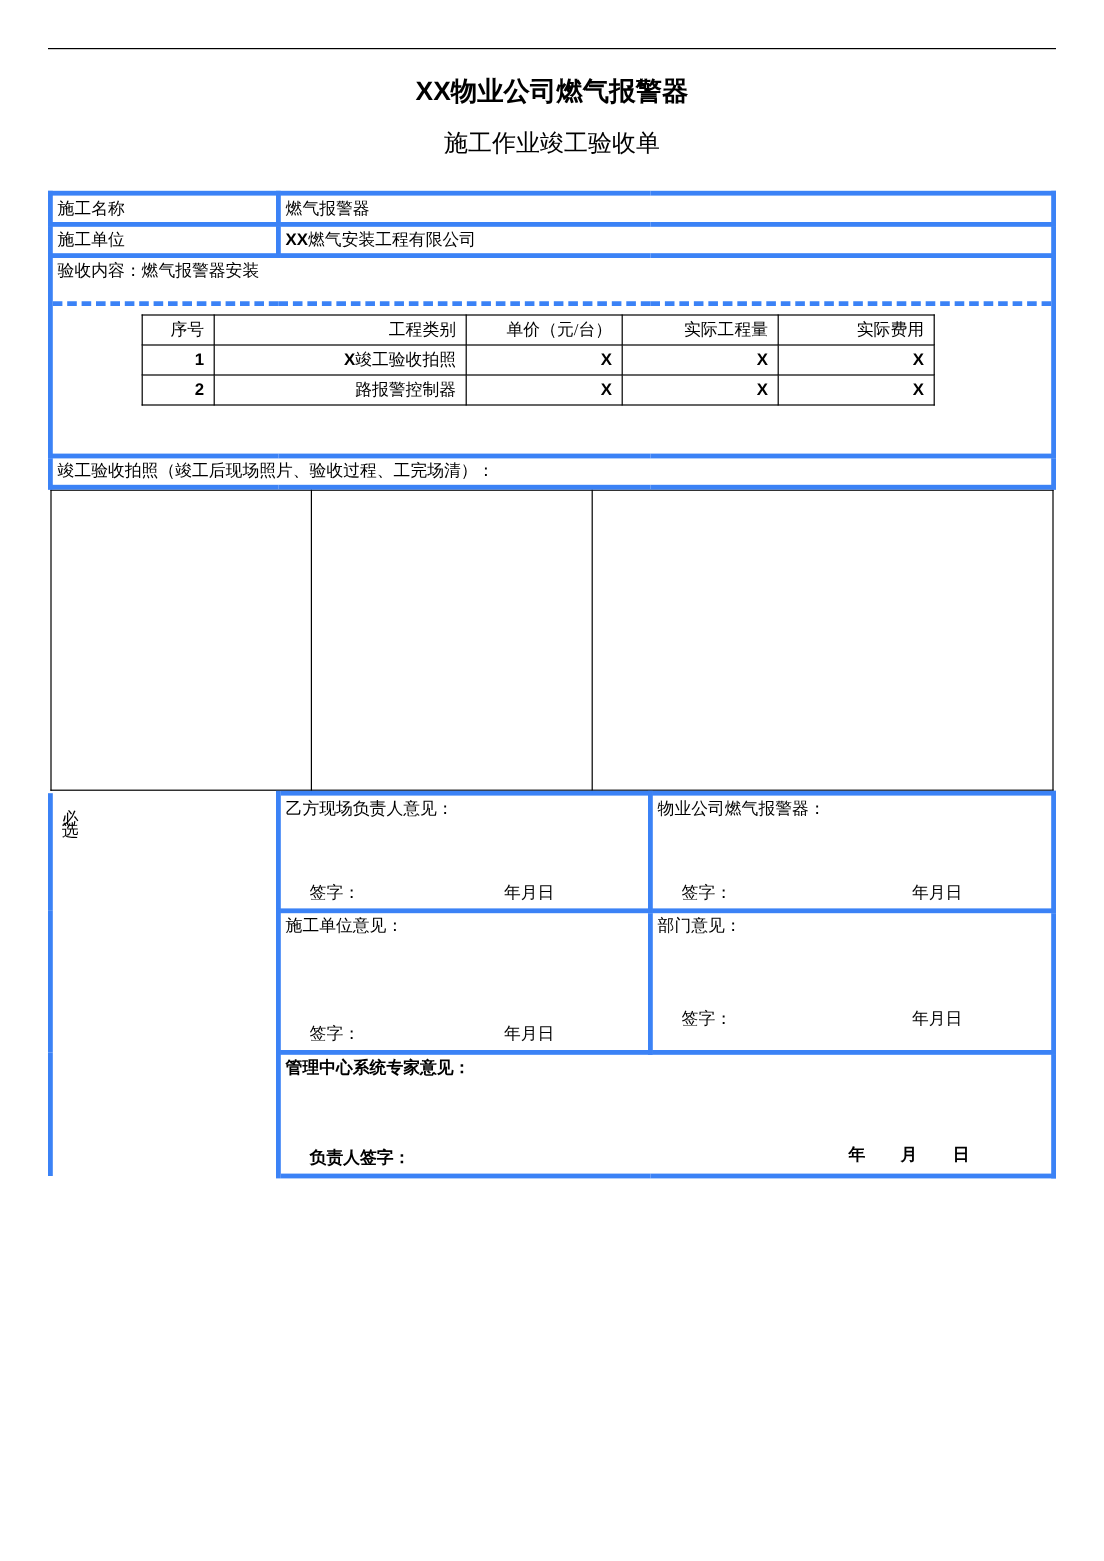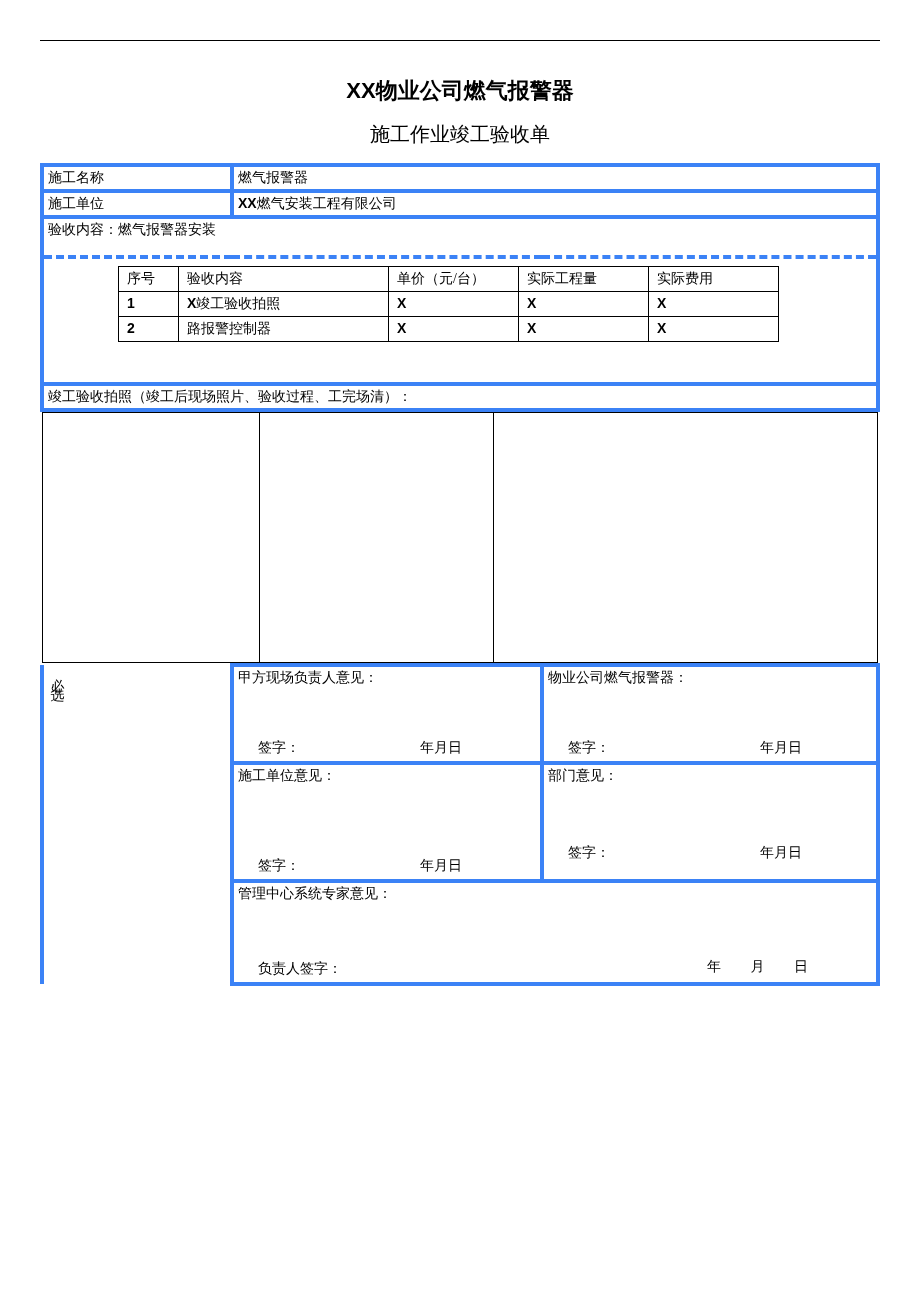--- a/index.html
+++ b/index.html
@@ -6,32 +6,32 @@
     body {
       font-family: "SimSun", "宋体", serif;
       font-size: 14px;
       color: #000;
       background: #fff;
       padding: 40px;
       width: 920px;
     }
     .page {
       border-top: 1px solid #000;
-      padding-top: 35px;
+      padding-top: 20px;
     }
     .title-line {
       text-align: center;
       font-size: 22px;
       font-weight: bold;
       margin-bottom: 15px;
     }
     .subtitle-line {
       text-align: center;
       font-size: 20px;
-      margin-bottom: 15px;
+      margin-bottom: 26px;
     }
     .meta-row {
       display: flex;
       font-size: 14px;
       margin-bottom: 30px;
       padding: 0 60px;
     }
     .meta-item { display: inline-block; }
     .meta-item.bh { width: 230px; }
     .meta-item.bb { width: 140px; }
@@ -51,41 +51,41 @@
     .label-cell { width: 190px; }
     .section-cell { padding: 4px; }
 
     .inner-results {
       margin: 5px 70px 20px 70px;
       border-collapse: collapse;
     }
     .inner-results th, .inner-results td {
       border: 1px solid #000;
       padding: 3px 8px;
-      text-align: left;
+      text-align: right;
       font-size: 14px;
     }
     .inner-results th { font-weight: normal; }
     .inner-results .col-seq { width: 60px; }
     .inner-results .col-cat { width: 210px; }
     .inner-results .col-price { width: 130px; }
     .inner-results .col-qty { width: 130px; }
     .inner-results .col-cost { width: 130px; }
     .arial-bold { font-family: Arial, sans-serif; font-weight: bold; }
 
     .photo-label { padding: 10px 4px 25px 4px; }
     .photo-row td { height: 250px; }
 
     .opinion-left-margin { width: 35px; border-right: 1px solid #000; border-top: none !important; border-bottom: none !important; border-left: 1px solid #000; text-align: center; vertical-align: middle; }
     .opinion-block { position: relative; height: 90px; }
     .opinion-block-tall { position: relative; height: 110px; }
     .sig-line { position: absolute; bottom: 2px; left: 20px; right: 4px; }
     .sig-date { display: inline-block; margin-left: 120px; }
     .vert { writing-mode: vertical-rl; text-orientation: upright; letter-spacing: 10px; }
-    .expert-block { position: relative; height: 95px; }
+    .expert-block { position: relative; height: 95px; font-weight: bold; }
     .expert-date { position: absolute; bottom: 2px; right: 60px; }
     .expert-date span { display: inline-block; width: 40px; text-align: right; }
 
     .photo-table { width: 100%; border-collapse: collapse; border: none; }
     .photo-table td { border: 1px solid #000; }
     .photo-table .p1 { width: 26%; }
     .photo-table .p2 { width: 28%; }
     .photo-table .p3 { width: 46%; }
   </style>
 </head>
@@ -109,21 +109,21 @@
     </tr>
     <tr>
       <td colspan="4" class="section-cell" style="border-bottom-style: dashed; height:40px;">验收内容：燃气报警器安装</td>
     </tr>
     <tr>
       <td colspan="4" class="section-cell" style="border-top: none; padding-bottom:20px;">
         <table class="inner-results">
           <tbody>
                 <tr>
             <th class="col-seq">序号</th>
-            <th class="col-cat">验收内容</th>
+            <th class="col-cat">工程类别</th>
             <th class="col-price">单价（元/台）</th>
             <th class="col-qty">实际工程量</th>
             <th class="col-cost">实际费用</th>
           </tr>
           <tr>
             <td class="arial-bold">1</td>
             <td><span class="arial-bold">X</span><span>竣工验收拍照</span></td>
             <td class="arial-bold">X</td>
             <td class="arial-bold">X</td>
             <td class="arial-bold">X</td>
@@ -154,21 +154,21 @@
         </tbody>
             </table>
       </td>
     </tr>
     <tr>
       <td rowspan="3" class="opinion-left-margin" style="width:35px; border-top:1px solid #000;">
         <div class="vert">必选</div>
       </td>
       <td style="width:310px;">
         <div class="opinion-block">
-          <div>甲方现场负责人意见：</div>
+          <div>乙方现场负责人意见：</div>
           <div class="sig-line"><span>签字：</span><span class="sig-date">年月日</span></div>
         </div>
       </td>
       <td colspan="2">
         <div class="opinion-block">
           <div>物业公司燃气报警器：</div>
           <div class="sig-line"><span>签字：</span><span class="sig-date" style="margin-left:150px;">年月日</span></div>
         </div>
       </td>
     </tr>

